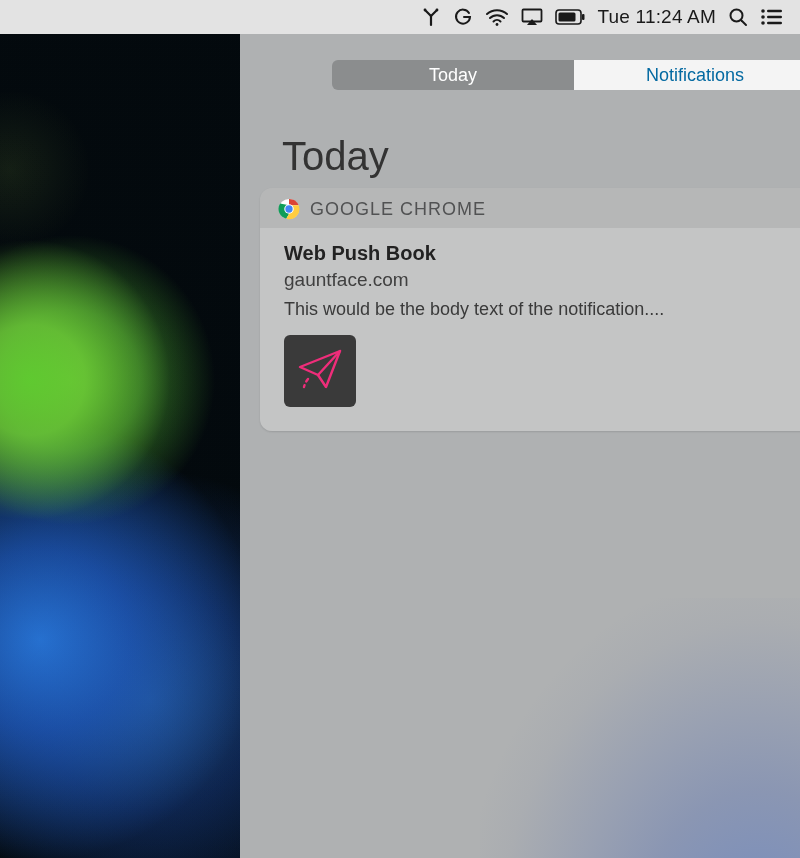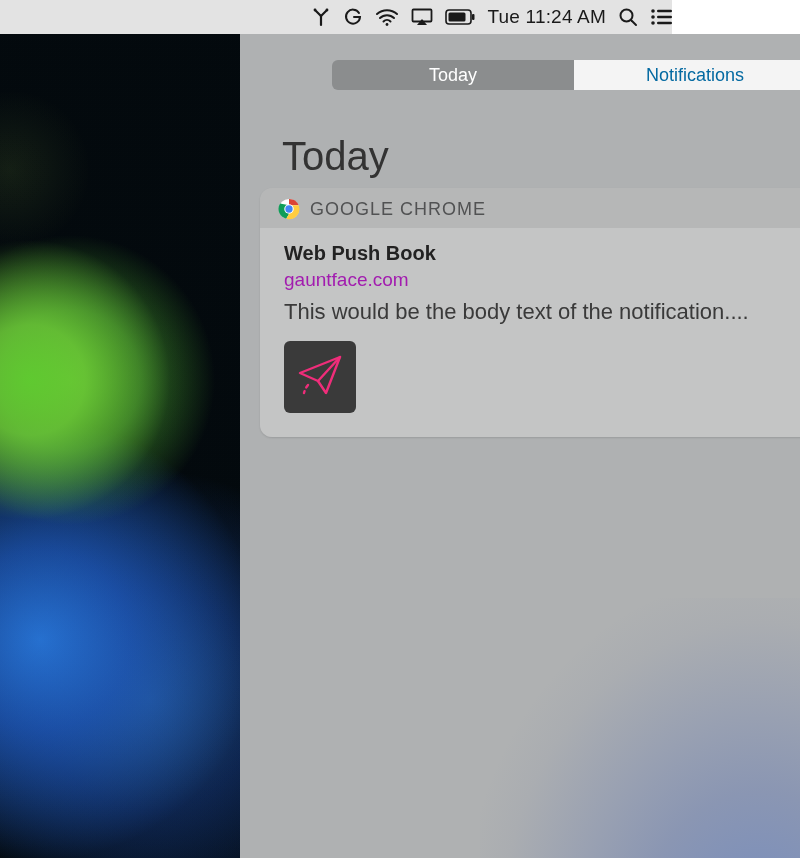--- a/index.html
+++ b/index.html
@@ -16,24 +16,24 @@
         radial-gradient(circle at 10px 170px, rgba(160,200,70,0.12) 0, rgba(0,0,0,0) 80px),
         #000;
     }
     .bluehaze {
       position: absolute; left: 240px; bottom: 0; width: 560px; height: 260px;
       background: radial-gradient(ellipse at 50% 130%, rgba(70,110,200,0.55) 0, rgba(70,100,180,0.35) 120px, rgba(80,100,160,0.05) 260px, rgba(0,0,0,0) 300px);
       pointer-events: none;
     }
     
     .menubar {
-      position: absolute; top: 0; left: 0; width: 672px; height: 34px;
+      position: absolute; top: 0; left: 0; width: 800px; height: 34px;
       background: #e3e3e3;
       display: flex; align-items: center; justify-content: flex-end;
-      gap: 12px;
+      padding-right: 18px; gap: 12px;
       color: #1a1a1a;
     }
     .menubar .icon { display: inline-flex; align-items: center; justify-content: center; }
     .menubar .datetime { font-size: 19px; letter-spacing: .2px; }
     
     .nc-panel {
       position: absolute; top: 34px; left: 240px; width: 668px; height: 824px;
       background: rgba(170,172,173,0.94);
     }
     
@@ -72,22 +72,22 @@
     }
     .card-head .appname { font-size: 18px; color: #515253; letter-spacing: 1px; flex: 1; }
     .card-head .ts { font-size: 17px; color: #555; margin-left: 16px; }
     .card-body {
       background: #c4c5c5;
       padding: 14px 18px 24px 24px;
       display: flex; align-items: flex-start; gap: 14px; flex-direction: column;
     }
     .card-text { flex: 1; }
     .ntitle { font-size: 20px; font-weight: 600; color: #222; margin-bottom: 4px; }
-    .ndomain { font-size: 19px; color: #a21caf; margin-bottom: 6px; }
-    .nbody { font-size: 22px; color: #3a3a3a; line-height: 1.35; }
+    .ndomain { font-size: 19px; color: #404040; margin-bottom: 6px; }
+    .nbody { font-size: 18px; color: #3a3a3a; line-height: 1.35; }
     .thumb {
       width: 72px; height: 72px; border-radius: 6px;
       background: #3a3a3a; display: flex; align-items: center; justify-content: center;
       flex-shrink: 0;
     }
     
     .chrome-wrap { width: 22px; height: 22px; position: relative; flex-shrink: 0; }
   </style>
 </head>
 <body>

